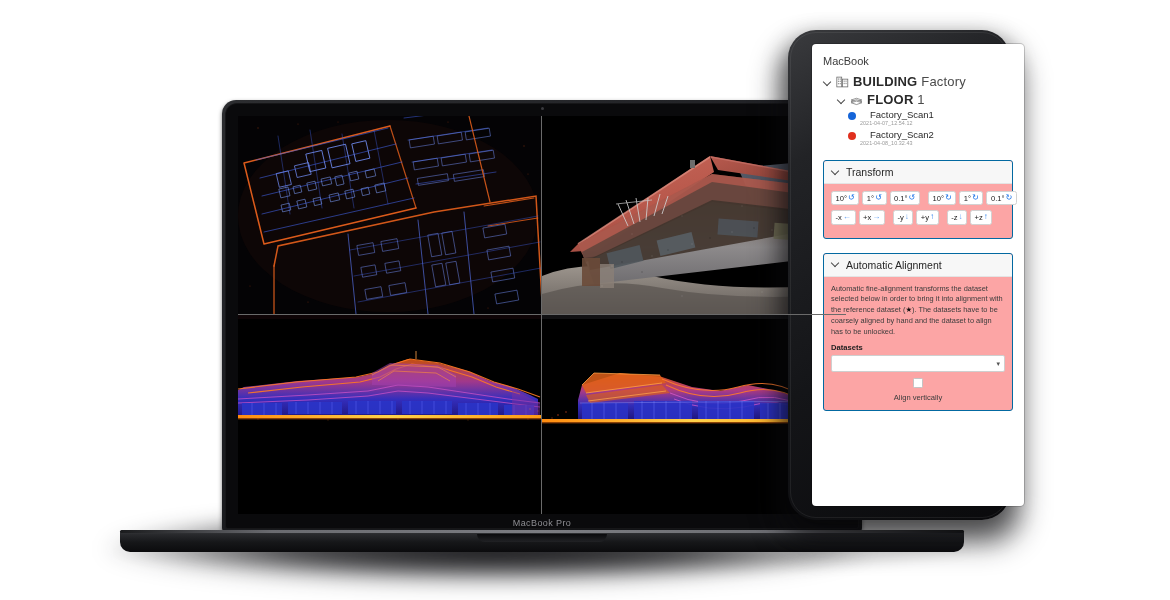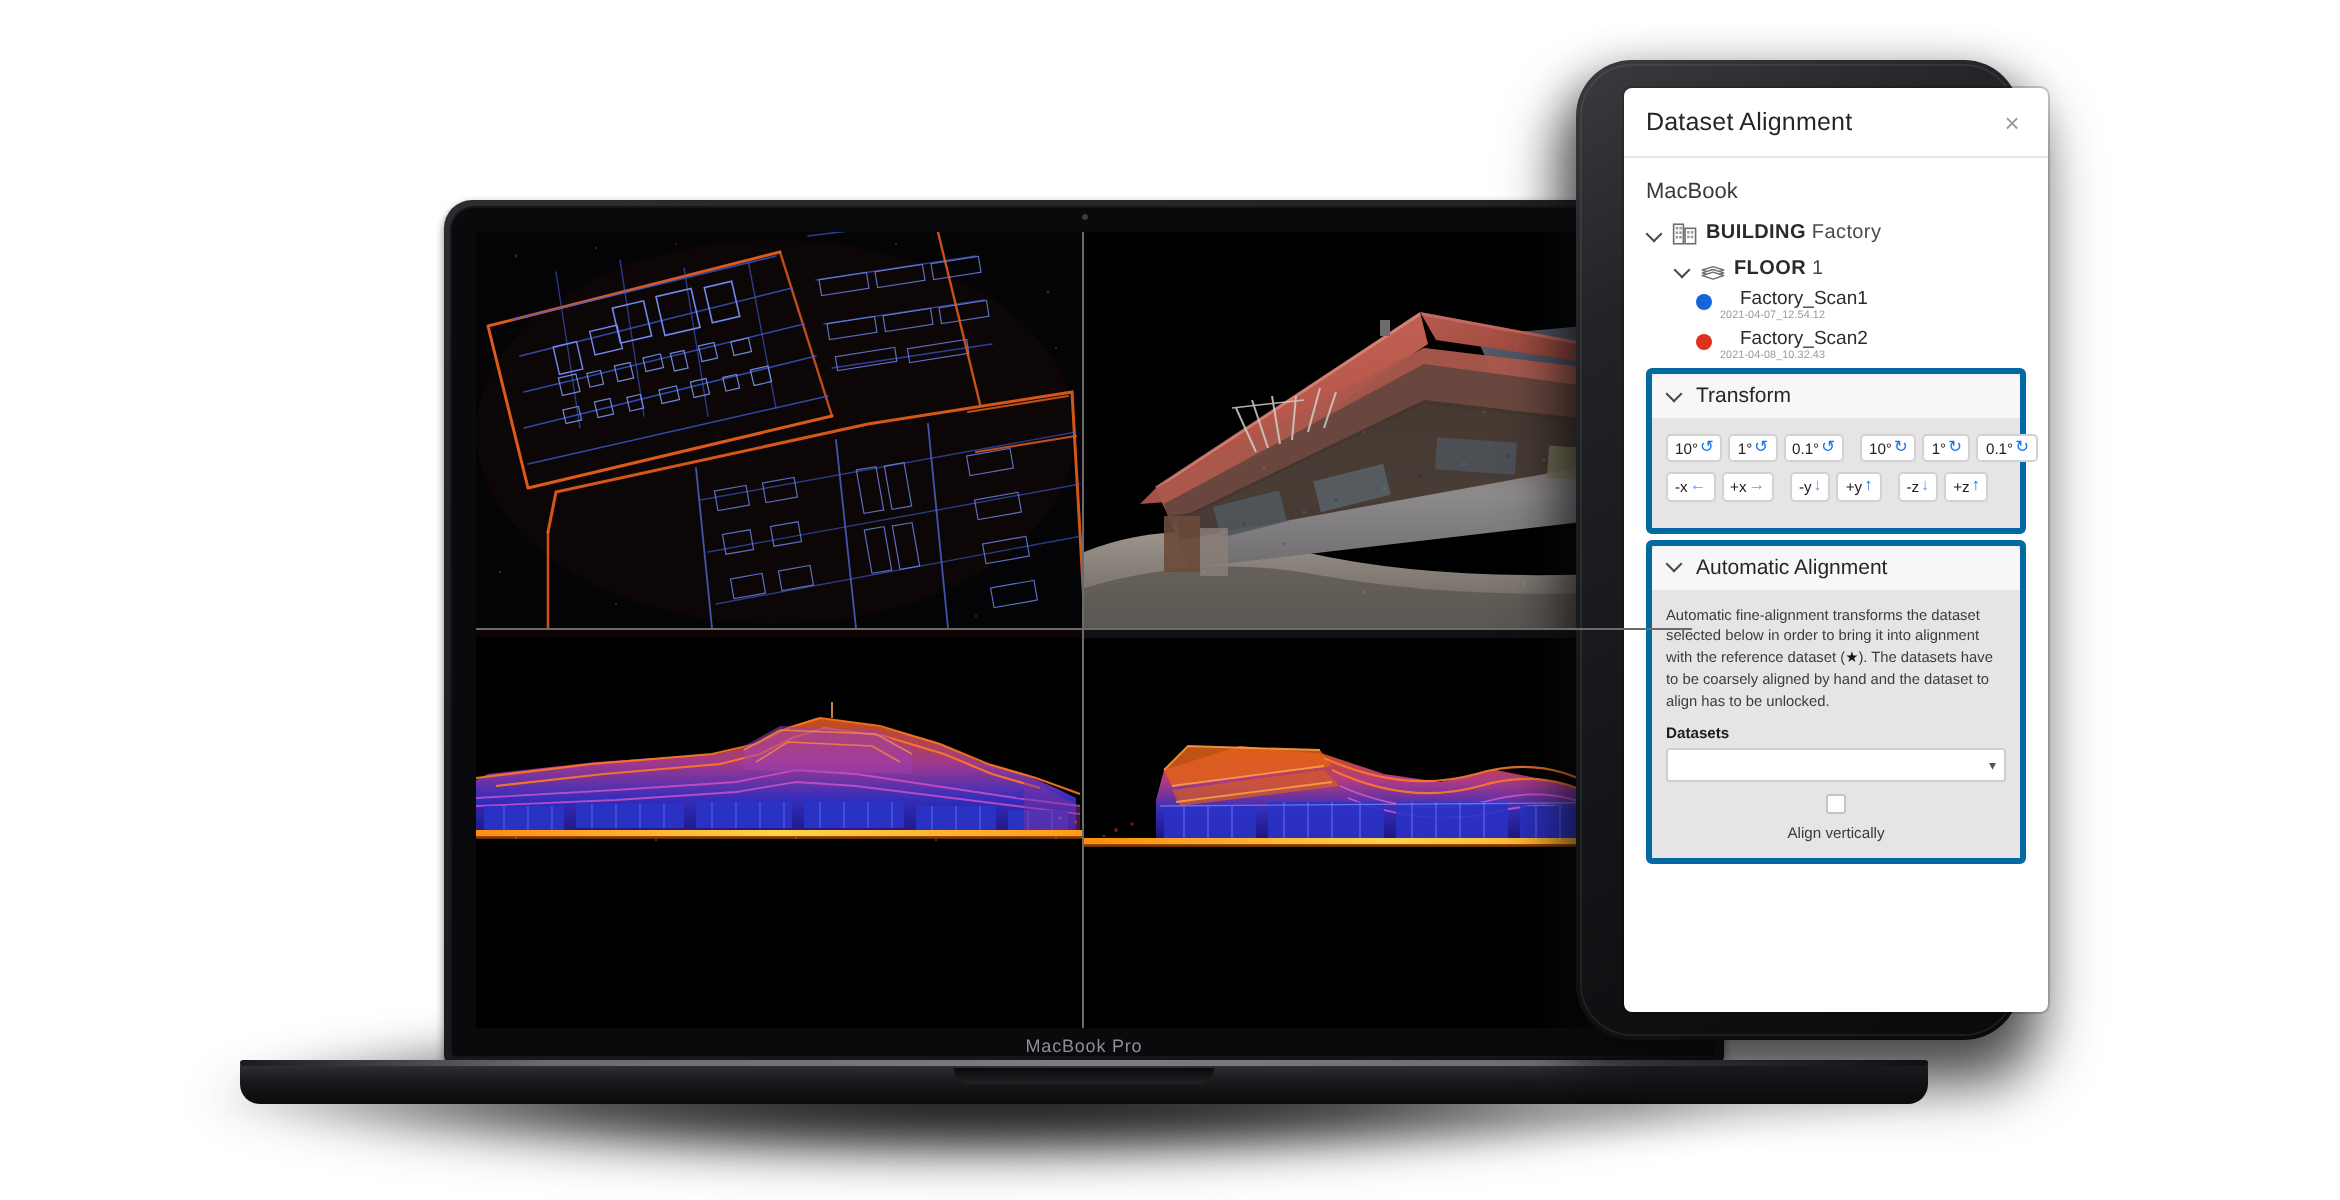--- a/index.html
+++ b/index.html
@@ -120,21 +120,21 @@
   .tree-row.lvl3{margin-left:25px;margin-top:3px;align-items:flex-start;}
   .chev{
     width:9px;height:9px;flex:none;position:relative;
   }
   .chev:before{
     content:"";position:absolute;left:1px;top:1.5px;width:5px;height:5px;
     border-right:1.4px solid #4a4a4a;border-bottom:1.4px solid #4a4a4a;
     transform:rotate(45deg);
   }
   .ico{width:13px;height:12px;flex:none;display:block;}
-  .t-name{font-size:10px;color:#2a2a2a;letter-spacing:.2px;}
+  .t-name{font-size:13px;color:#2a2a2a;letter-spacing:.2px;}
   .t-name .bold{font-weight:700;}
   .t-name .reg{font-weight:400;color:#4a4a4a;}
   .dot{width:8px;height:8px;border-radius:50%;flex:none;margin-top:2px;}
   .scan-txt{display:flex;flex-direction:column;line-height:1.05;}
   .scan-name{font-size:9.5px;color:#2a2a2a;padding-left:10px;}
   .scan-date{font-size:5.4px;color:#9a9a9a;letter-spacing:.05px;margin-top:1px;}
 
   .dl-row{display:flex;margin-top:13px;height:16px;}
   .dl-input{
     flex:1;border:1px solid #ccc;border-right:none;border-radius:2px 0 0 2px;
@@ -147,21 +147,21 @@
     font-size:8.5px;display:flex;align-items:center;justify-content:center;
     box-sizing:border-box;
   }
   .dl-btn{
     width:72px;background:#1a73e8;color:#fff;font-size:9px;
     display:flex;align-items:center;justify-content:center;
     border-radius:0 2px 2px 0;cursor:pointer;
   }
 
   .card{
-    border:3px solid #0369a1;border-radius:3px;margin-top:3px;background:#e5e5e5;
+    border:1px solid #0369a1;border-radius:3px;margin-top:14px;background:#fca5a5;
   }
   .card-head{
     display:flex;align-items:center;gap:5px;padding:5px 8px;
     border-bottom:1px solid #e4e4e4;background:#f7f7f7;
     border-radius:3px 3px 0 0;
   }
   .card-head .chev{width:9px;height:9px;}
   .card-head .chev:before{left:0px;top:0px;}
   .card-title{font-size:10.5px;color:#262626;}
   .card-body{padding:7px 7px 8px 7px;}
@@ -532,24 +532,20 @@
   </div>
 
   <div id="tablet">
     <div class="tab-shadow"></div>
     <div class="tab-body">
       <div class="tab-edge"></div>
     </div>
 
     <div class="tab-screen">
 
-      <div class="panel-head">
-        <div class="panel-title">Dataset Alignment</div>
-        <div class="panel-close">×</div>
-      </div>
 
       <div class="panel-body">
 
         <div class="sec-label">MacBook</div>
 
         <div class="tree">
 
           <div class="tree-row lvl1">
             <span class="chev"></span>
             <svg class="ico" viewBox="0 0 16 14">

